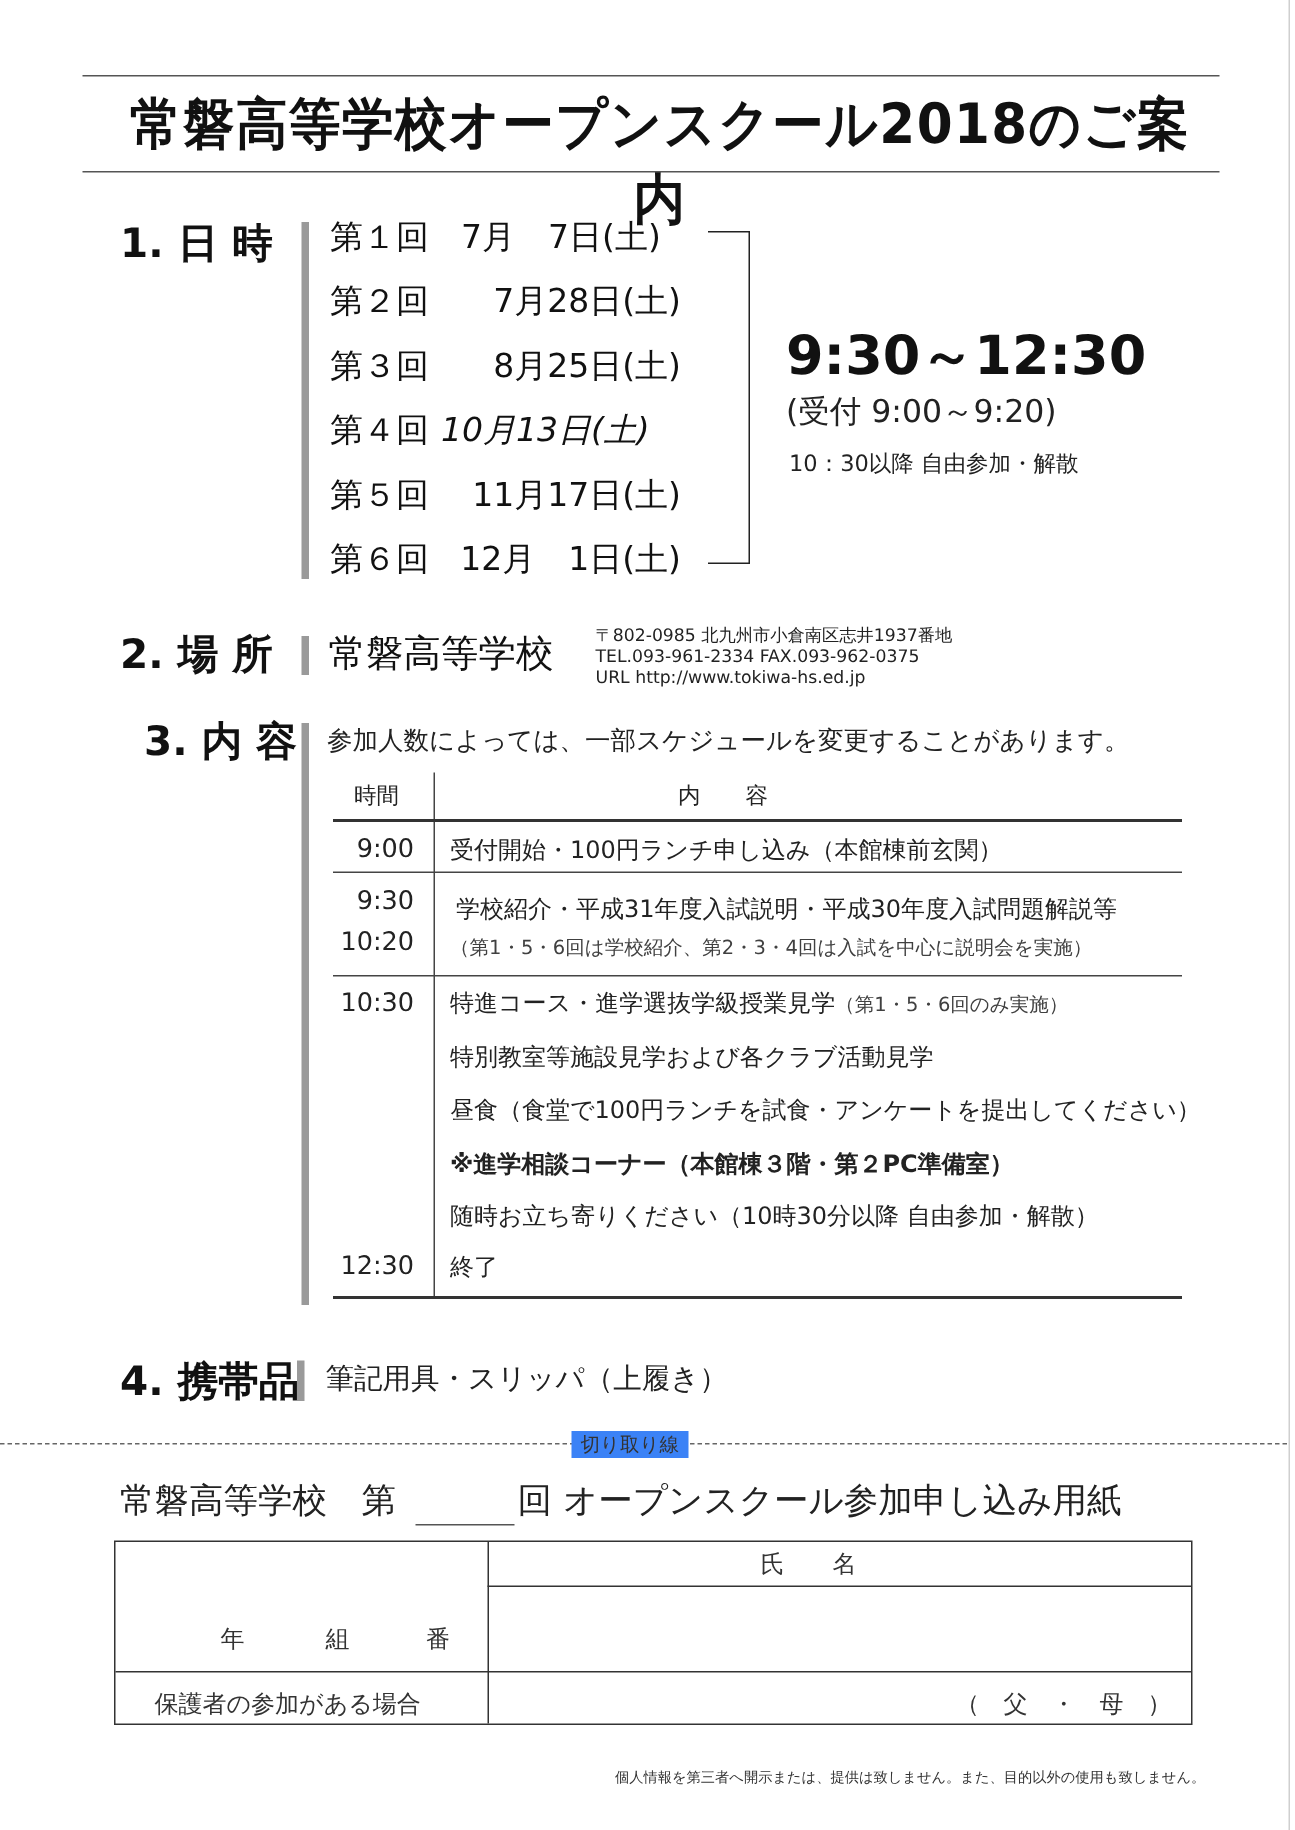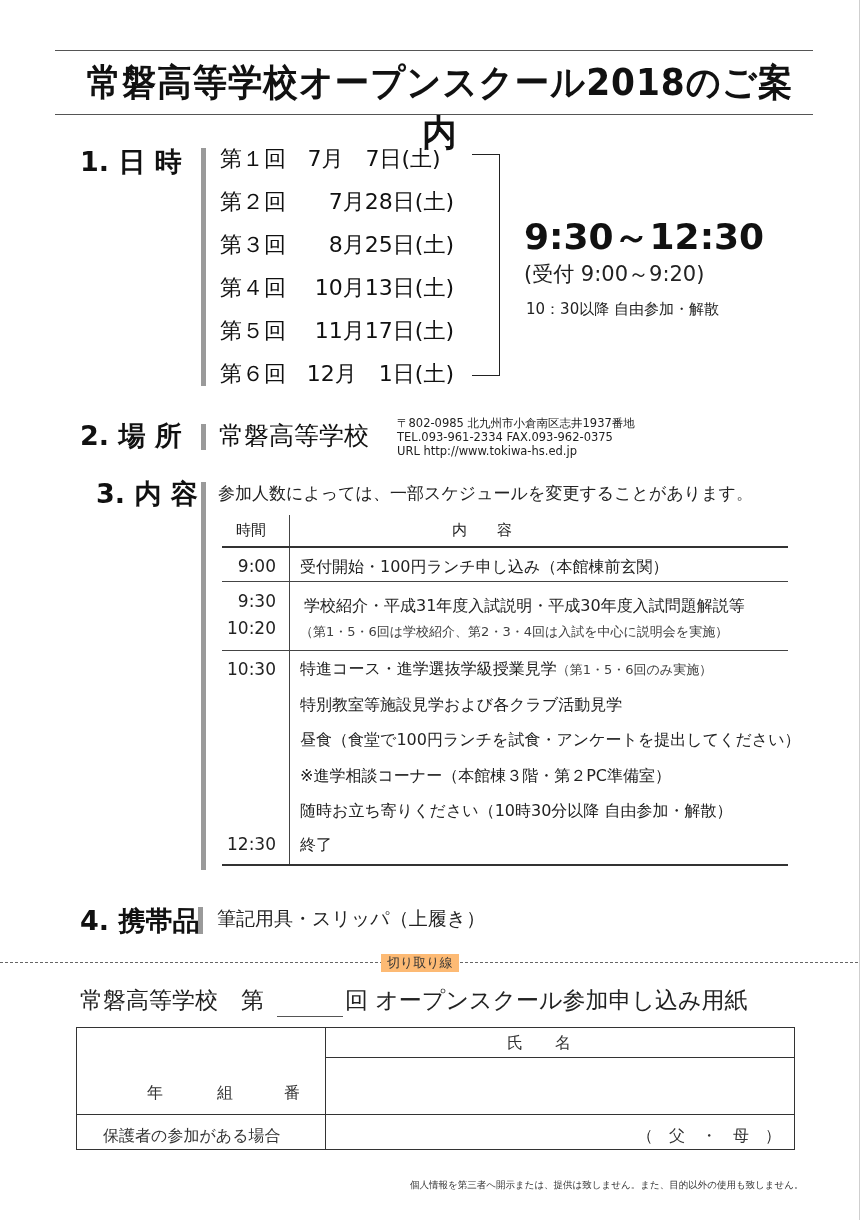--- a/index.html
+++ b/index.html
@@ -27,21 +27,21 @@
   .notice { font-size:17px; color:#222; white-space:nowrap; }
   .tbl-h { font-size:15px; color:#222; white-space:nowrap; }
   .tbl-time { font-size:17px; color:#222; text-align:right; width:68px; white-space:nowrap; }
   .tbl-text { font-size:16px; color:#222; white-space:nowrap; }
   .tbl-small { font-size:13px; color:#404040; white-space:nowrap; }
   .vline { width:1px; background:#444; }
   .hline { height:1px; background:#444; }
   .hline-thick { height:2px; background:#333; }
   .items-text { font-size:19px; color:#222; white-space:nowrap; }
   .cut-line { border-top:1px dashed #666; height:0; }
-  .cut-label { font-size:13px; color:#333; background:#fdba74; padding:0 6px; white-space:nowrap; }
+  .cut-label { font-size:13px; color:#333; background:#3b82f6; padding:0 6px; white-space:nowrap; }
   .form-title { font-size:23px; color:#222; white-space:nowrap; }
   .form-box { border:1.5px solid #333; }
   .form-text { font-size:16px; color:#333; white-space:nowrap; }
   .privacy { font-size:9.5px; color:#333; white-space:nowrap; }
   .input-line { height:1px; background:#555; }
 </style>
 </head>
 <body>
 
 <div class="abs right-edge"></div>
@@ -50,21 +50,21 @@
 <div class="abs title">常磐高等学校オープンスクール2018のご案内</div>
 <div class="abs hr" style="left:55px;top:114px;width:758px;"></div>
 
 <div class="abs sec-label" style="left:80px;top:144px;">1. 日 時</div>
 <div class="abs gray-bar" style="left:201px;top:148px;height:238px;"></div>
 
 <div class="abs" style="left:220px;top:137px;">
   <div class="sched-row"><span style="display:inline-block;width:74px;">第１回</span><span style="display:inline-block;width:160px;text-align:center;">7月　7日(土)</span></div>
   <div class="sched-row"><span style="display:inline-block;width:74px;">第２回</span><span style="display:inline-block;width:160px;text-align:right;">7月28日(土)</span></div>
   <div class="sched-row"><span style="display:inline-block;width:74px;">第３回</span><span style="display:inline-block;width:160px;text-align:right;">8月25日(土)</span></div>
-  <div class="sched-row"><span style="display:inline-block;width:74px;">第４回</span><span style="display:inline-block;width:160px;text-align:right;">10月13日(土)</span></div>
+  <div class="sched-row"><span style="display:inline-block;width:74px;">第４回</span><span style="display:inline-block;width:160px;font-style:italic;">10月13日(土)</span></div>
   <div class="sched-row"><span style="display:inline-block;width:74px;">第５回</span><span style="display:inline-block;width:160px;text-align:right;">11月17日(土)</span></div>
   <div class="sched-row"><span style="display:inline-block;width:74px;">第６回</span><span style="display:inline-block;width:160px;text-align:right;">12月　1日(土)</span></div>
 </div>
 
 <div class="abs bracket" style="left:472px;top:154px;width:27px;height:220px;"></div>
 
 <div class="abs time-big" style="left:524px;top:213px;">9:30～12:30</div>
 <div class="abs time-sub" style="left:524px;top:260px;">(受付 9:00～9:20)</div>
 <div class="abs time-note" style="left:526px;top:300px;">10：30以降 自由参加・解散</div>
 
@@ -96,21 +96,21 @@
   <div class="abs tbl-text" style="left:82px;top:81px;">学校紹介・平成31年度入試説明・平成30年度入試問題解説等</div>
   <div class="abs tbl-small" style="left:78px;top:108px;">（第1・5・6回は学校紹介、第2・3・4回は入試を中心に説明会を実施）</div>
   <div class="abs hline" style="left:0;top:135px;width:566px;"></div>
 
   <div class="abs tbl-time" style="left:-14px;top:144px;">10:30</div>
   <div class="abs" style="left:78px;top:144px;">
     <span class="tbl-text">特進コース・進学選抜学級授業見学</span><span class="tbl-small">（第1・5・6回のみ実施）</span>
   </div>
   <div class="abs tbl-text" style="left:78px;top:180px;">特別教室等施設見学および各クラブ活動見学</div>
   <div class="abs tbl-text" style="left:78px;top:215px;">昼食（食堂で100円ランチを試食・アンケートを提出してください）</div>
-  <div class="abs tbl-text" style="left:78px;top:251px;">※進学相談コーナー（本館棟３階・第２PC準備室）</div>
+  <div class="abs tbl-text" style="left:78px;top:251px;font-weight:bold;">※進学相談コーナー（本館棟３階・第２PC準備室）</div>
   <div class="abs tbl-text" style="left:78px;top:286px;">随時お立ち寄りください（10時30分以降 自由参加・解散）</div>
 
   <div class="abs tbl-time" style="left:-14px;top:319px;">12:30</div>
   <div class="abs tbl-text" style="left:78px;top:320px;">終了</div>
   <div class="abs hline-thick" style="left:0;top:349px;width:566px;"></div>
 </div>
 
 <div class="abs sec-label" style="left:80px;top:903px;">4. 携帯品</div>
 <div class="abs gray-bar" style="left:198px;top:907px;height:27px;"></div>
 <div class="abs items-text" style="left:217px;top:906px;">筆記用具・スリッパ（上履き）</div>

